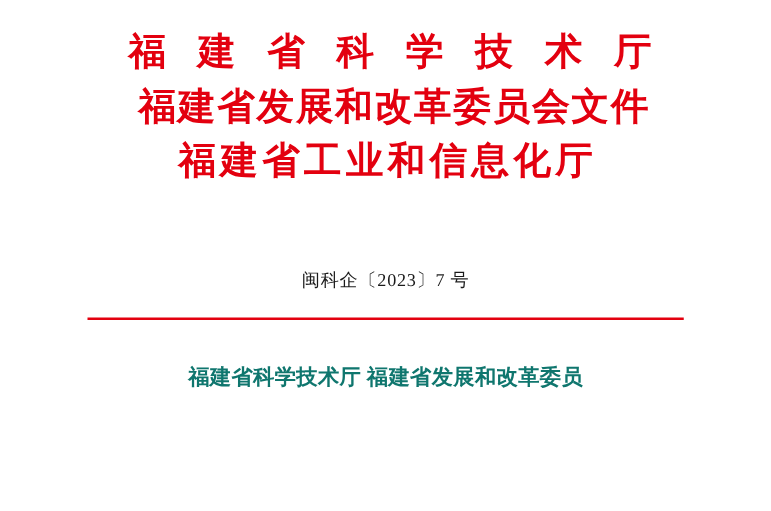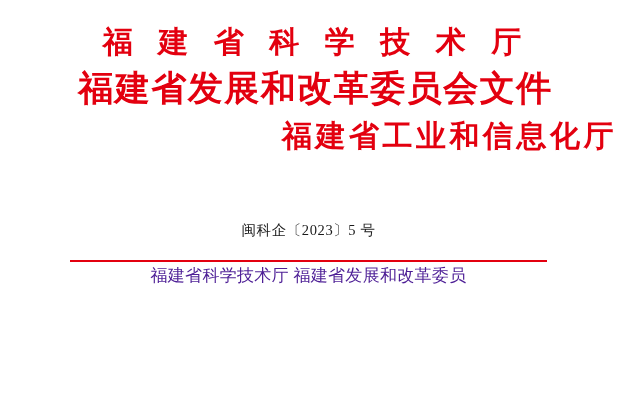--- a/index.html
+++ b/index.html
@@ -31,31 +31,30 @@
     font-weight: 700;
     line-height: 1.32;
     white-space: nowrap;
   }
   .lh-line-1 {
     font-size: 30px;
     letter-spacing: 9px;
     padding-left: 16px;
   }
   .lh-line-2 {
-    font-size: 35px;
+    font-size: 30px;
     letter-spacing: 1.5px;
     padding-left: 14px;
     margin-top: 4px;
   }
   .lh-line-3 {
     font-size: 30px;
     letter-spacing: 3.5px;
     padding-left: 3.5px;
     margin-top: 4px;
-    text-align: right;
   }
 
   
   .doc-number {
     margin-top: 66px;
     text-align: center;
     font-size: 14.5px;
     color: #1a1a1a;
     letter-spacing: 0.6px;
     font-family: "Liberation Serif", serif;
@@ -64,43 +63,44 @@
   
   .red-rule {
     margin: 20px auto 0 auto;
     width: 477px;
     height: 2px;
     background: #e3000f;
   }
 
   
   .title-block {
+    margin-top: 32px;
     text-align: center;
-    color: #4c1d95;
-    font-weight: 400;
+    color: #0f766e;
+    font-weight: 700;
     font-size: 17px;
     line-height: 1.62;
   }
   .title-line {
     white-space: nowrap;
     letter-spacing: 0.3px;
   }
 </style>
 </head>
 <body>
 
 <div class="page">
 
   <div class="letterhead">
     <div class="lh-line lh-line-1">福 建 省 科 学 技 术 厅</div>
     <div class="lh-line lh-line-2">福建省发展和改革委员会文件</div>
     <div class="lh-line lh-line-3">福建省工业和信息化厅</div>
   </div>
 
-  <div class="doc-number">闽科企〔2023〕5 号</div>
+  <div class="doc-number">闽科企〔2023〕7 号</div>
 
   <div class="red-rule"></div>
 
   <div class="title-block">
     <div class="title-line">福建省科学技术厅  福建省发展和改革委员</div>
   </div>
 
 </div>
 
 </body></html>

